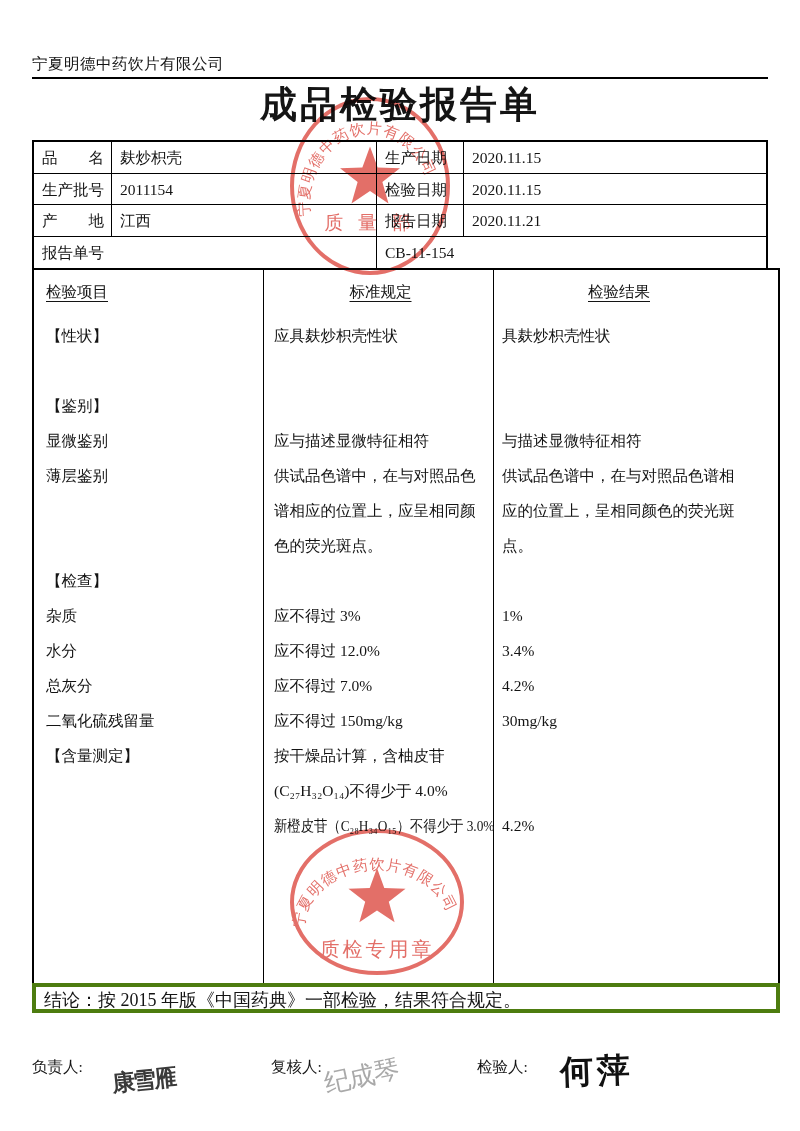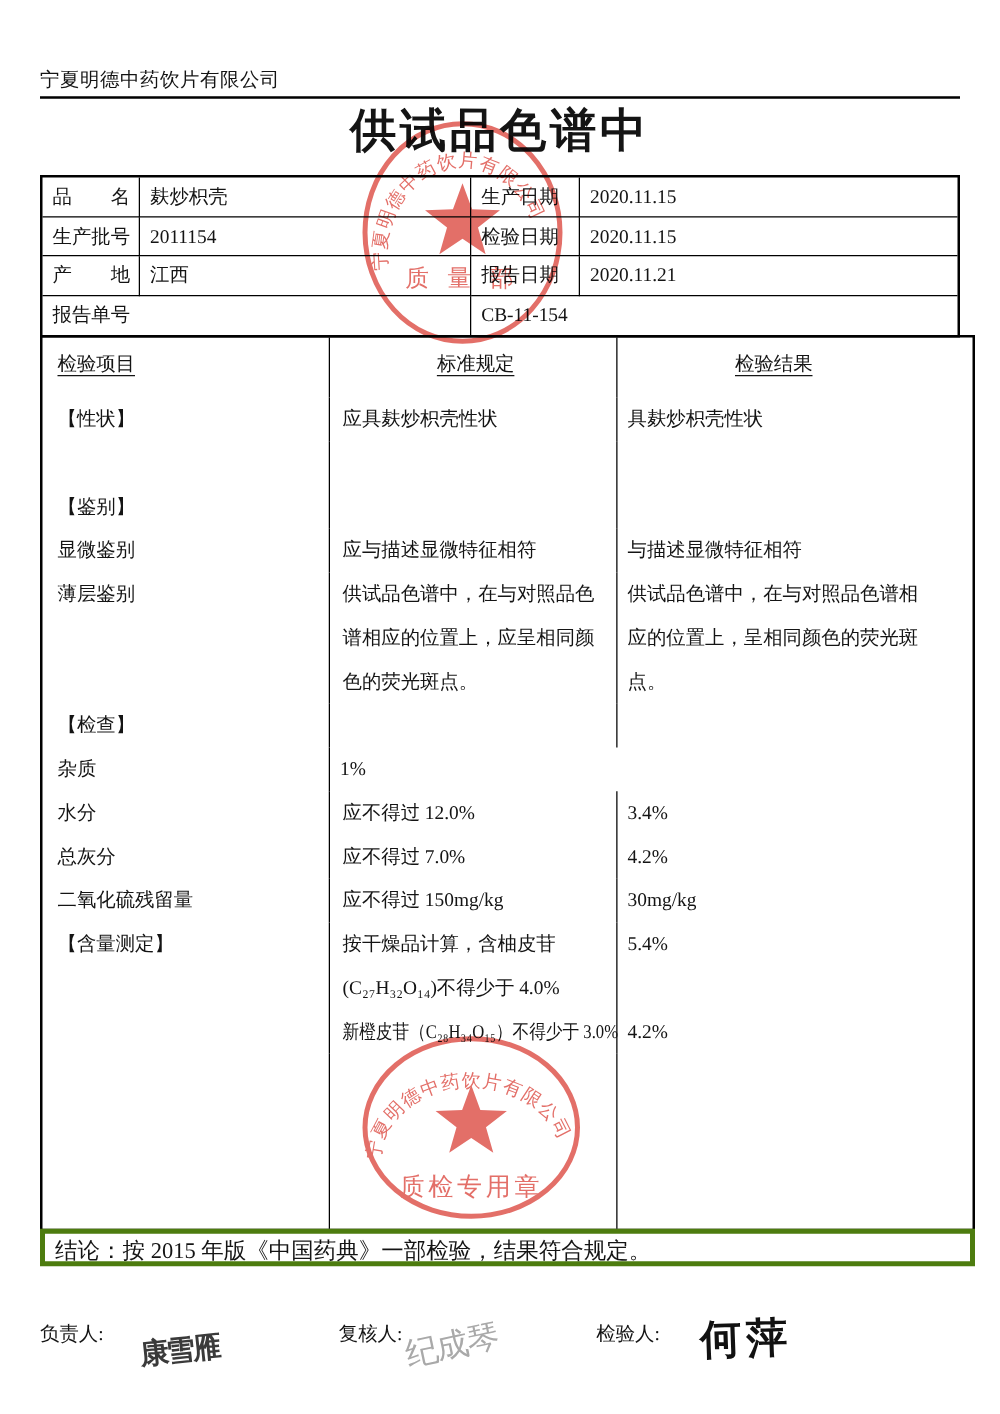--- a/index.html
+++ b/index.html
@@ -58,21 +58,21 @@
   .stamp-top { left:285px; top:92px; }
   .stamp-bottom { left:288px; top:826px; }
 </style>
 </head>
 <body>
 
 <div class="page">
 
   <div class="hdr-company">宁夏明德中药饮片有限公司</div>
   <div class="hdr-rule"></div>
-  <div class="doc-title">供试品色谱中</div>
+  <div class="doc-title">成品检验报告单</div>
 
   <div class="info-table">
     <div>品　　名</div>
     <div>麸炒枳壳</div>
     <div>生产日期</div>
     <div class="no-r">2020.11.15</div>
 
     <div>生产批号</div>
     <div>2011154</div>
     <div>检验日期</div>
@@ -127,20 +127,21 @@
       </div>
 
       <div class="mrow h35">
         <div class="c1">【检查】</div>
         <div class="c2"></div>
         <div class="c3"></div>
       </div>
 
       <div class="mrow h35">
         <div class="c1">杂质</div>
+        <div class="c2">应不得过 3%</div>
         <div class="c3">1%</div>
       </div>
 
       <div class="mrow h35">
         <div class="c1">水分</div>
         <div class="c2">应不得过 12.0%</div>
         <div class="c3">3.4%</div>
       </div>
 
       <div class="mrow h35">
@@ -151,21 +152,20 @@
 
       <div class="mrow h35">
         <div class="c1">二氧化硫残留量</div>
         <div class="c2">应不得过 150mg/kg</div>
         <div class="c3">30mg/kg</div>
       </div>
 
       <div class="mrow">
         <div class="c1">【含量测定】</div>
         <div class="c2">按干燥品计算，含柚皮苷(C₂₇H₃₂O₁₄)不得少于 4.0%</div>
-        <div class="c3">5.4%</div>
       </div>
 
       <div class="mrow h35">
         <div class="c1"></div>
         <div class="c2"><span class="squeeze">新橙皮苷（C₂₈H₃₄O₁₅）不得少于 3.0%</span></div>
         <div class="c3">4.2%</div>
       </div>
 
       <div class="mrow fill">
         <div class="c1"></div>

